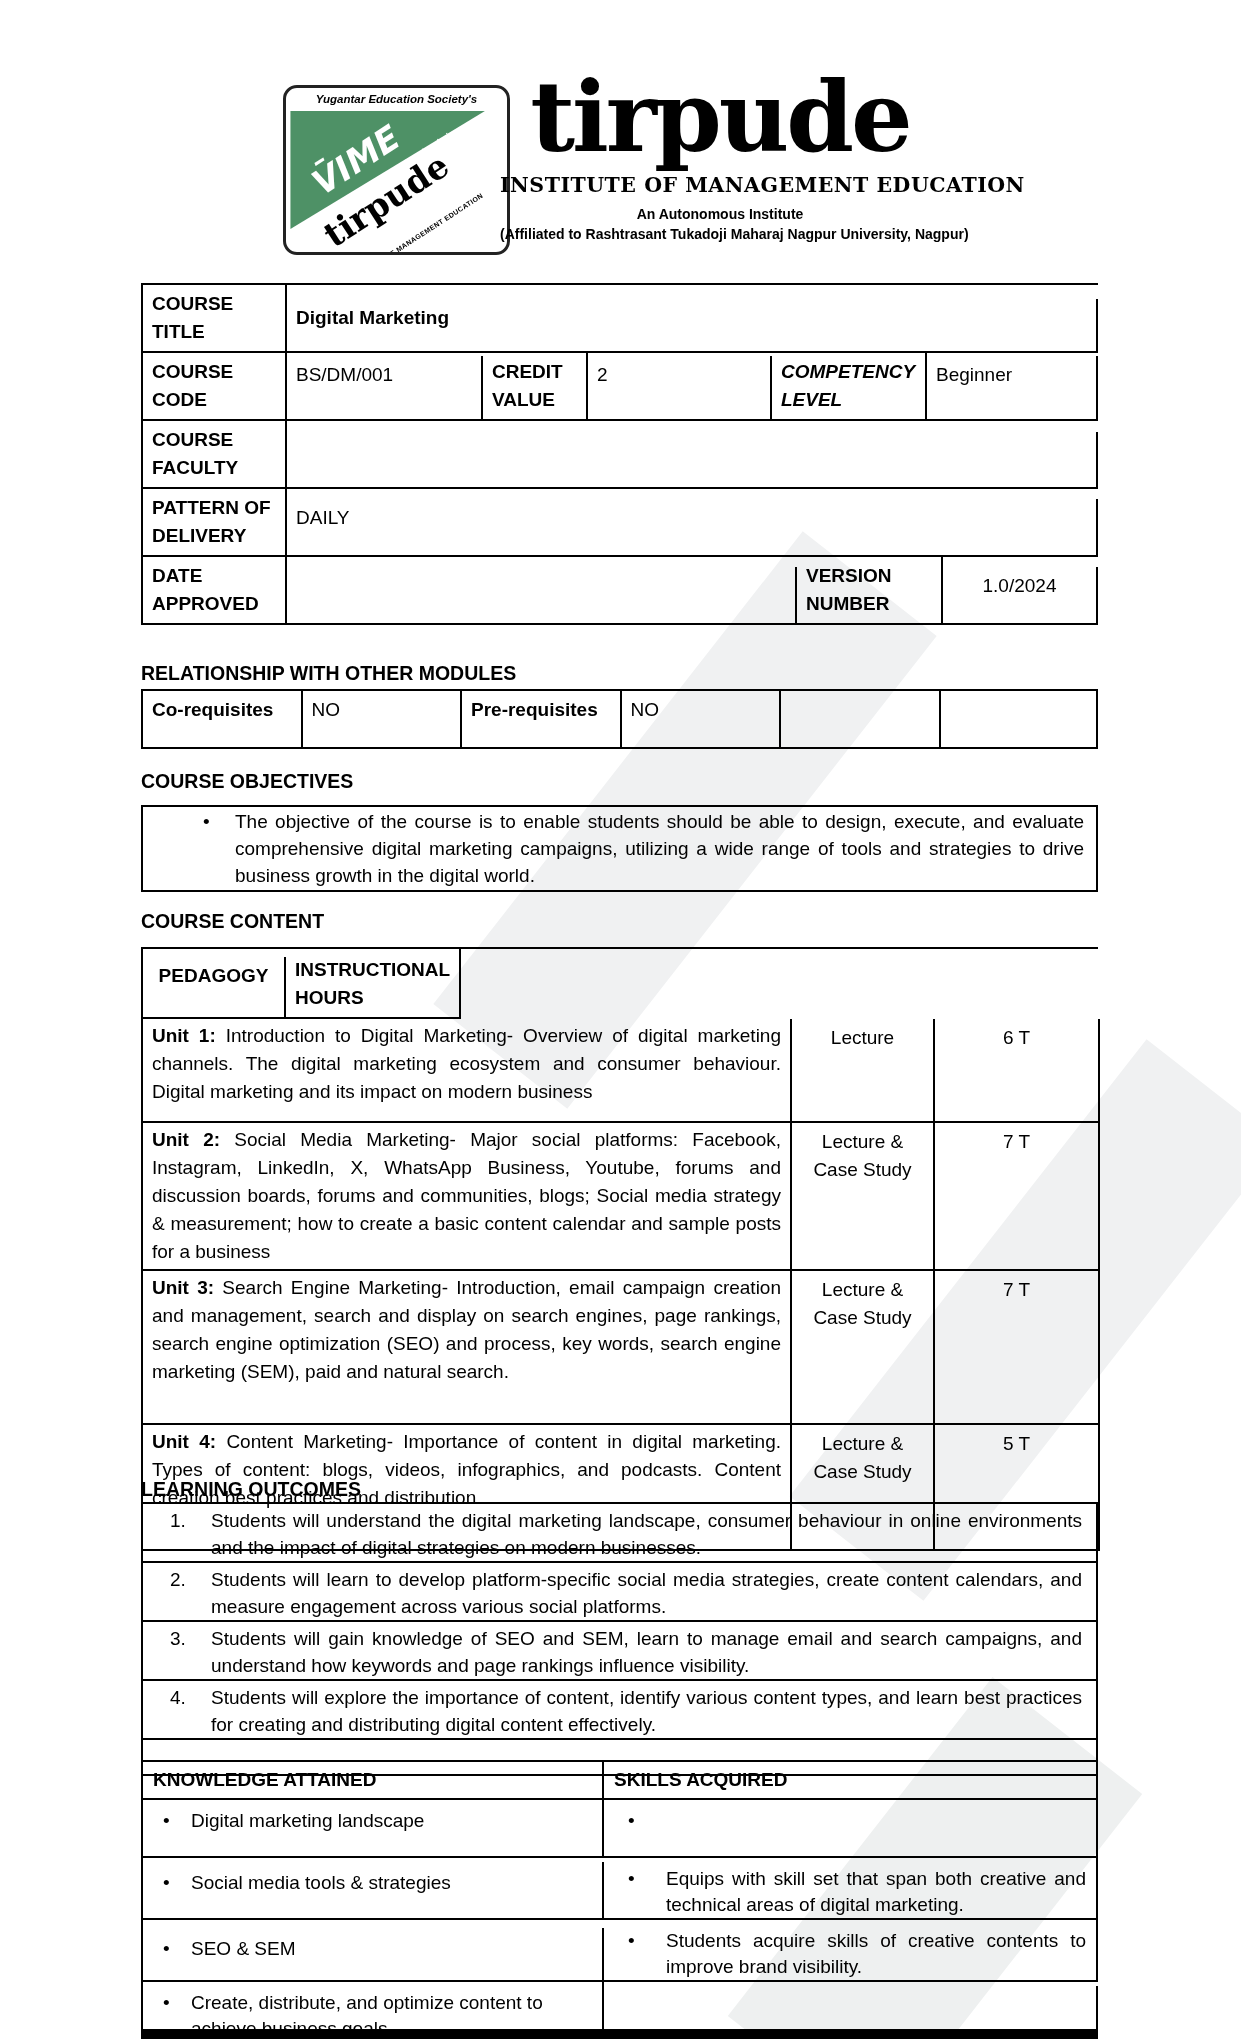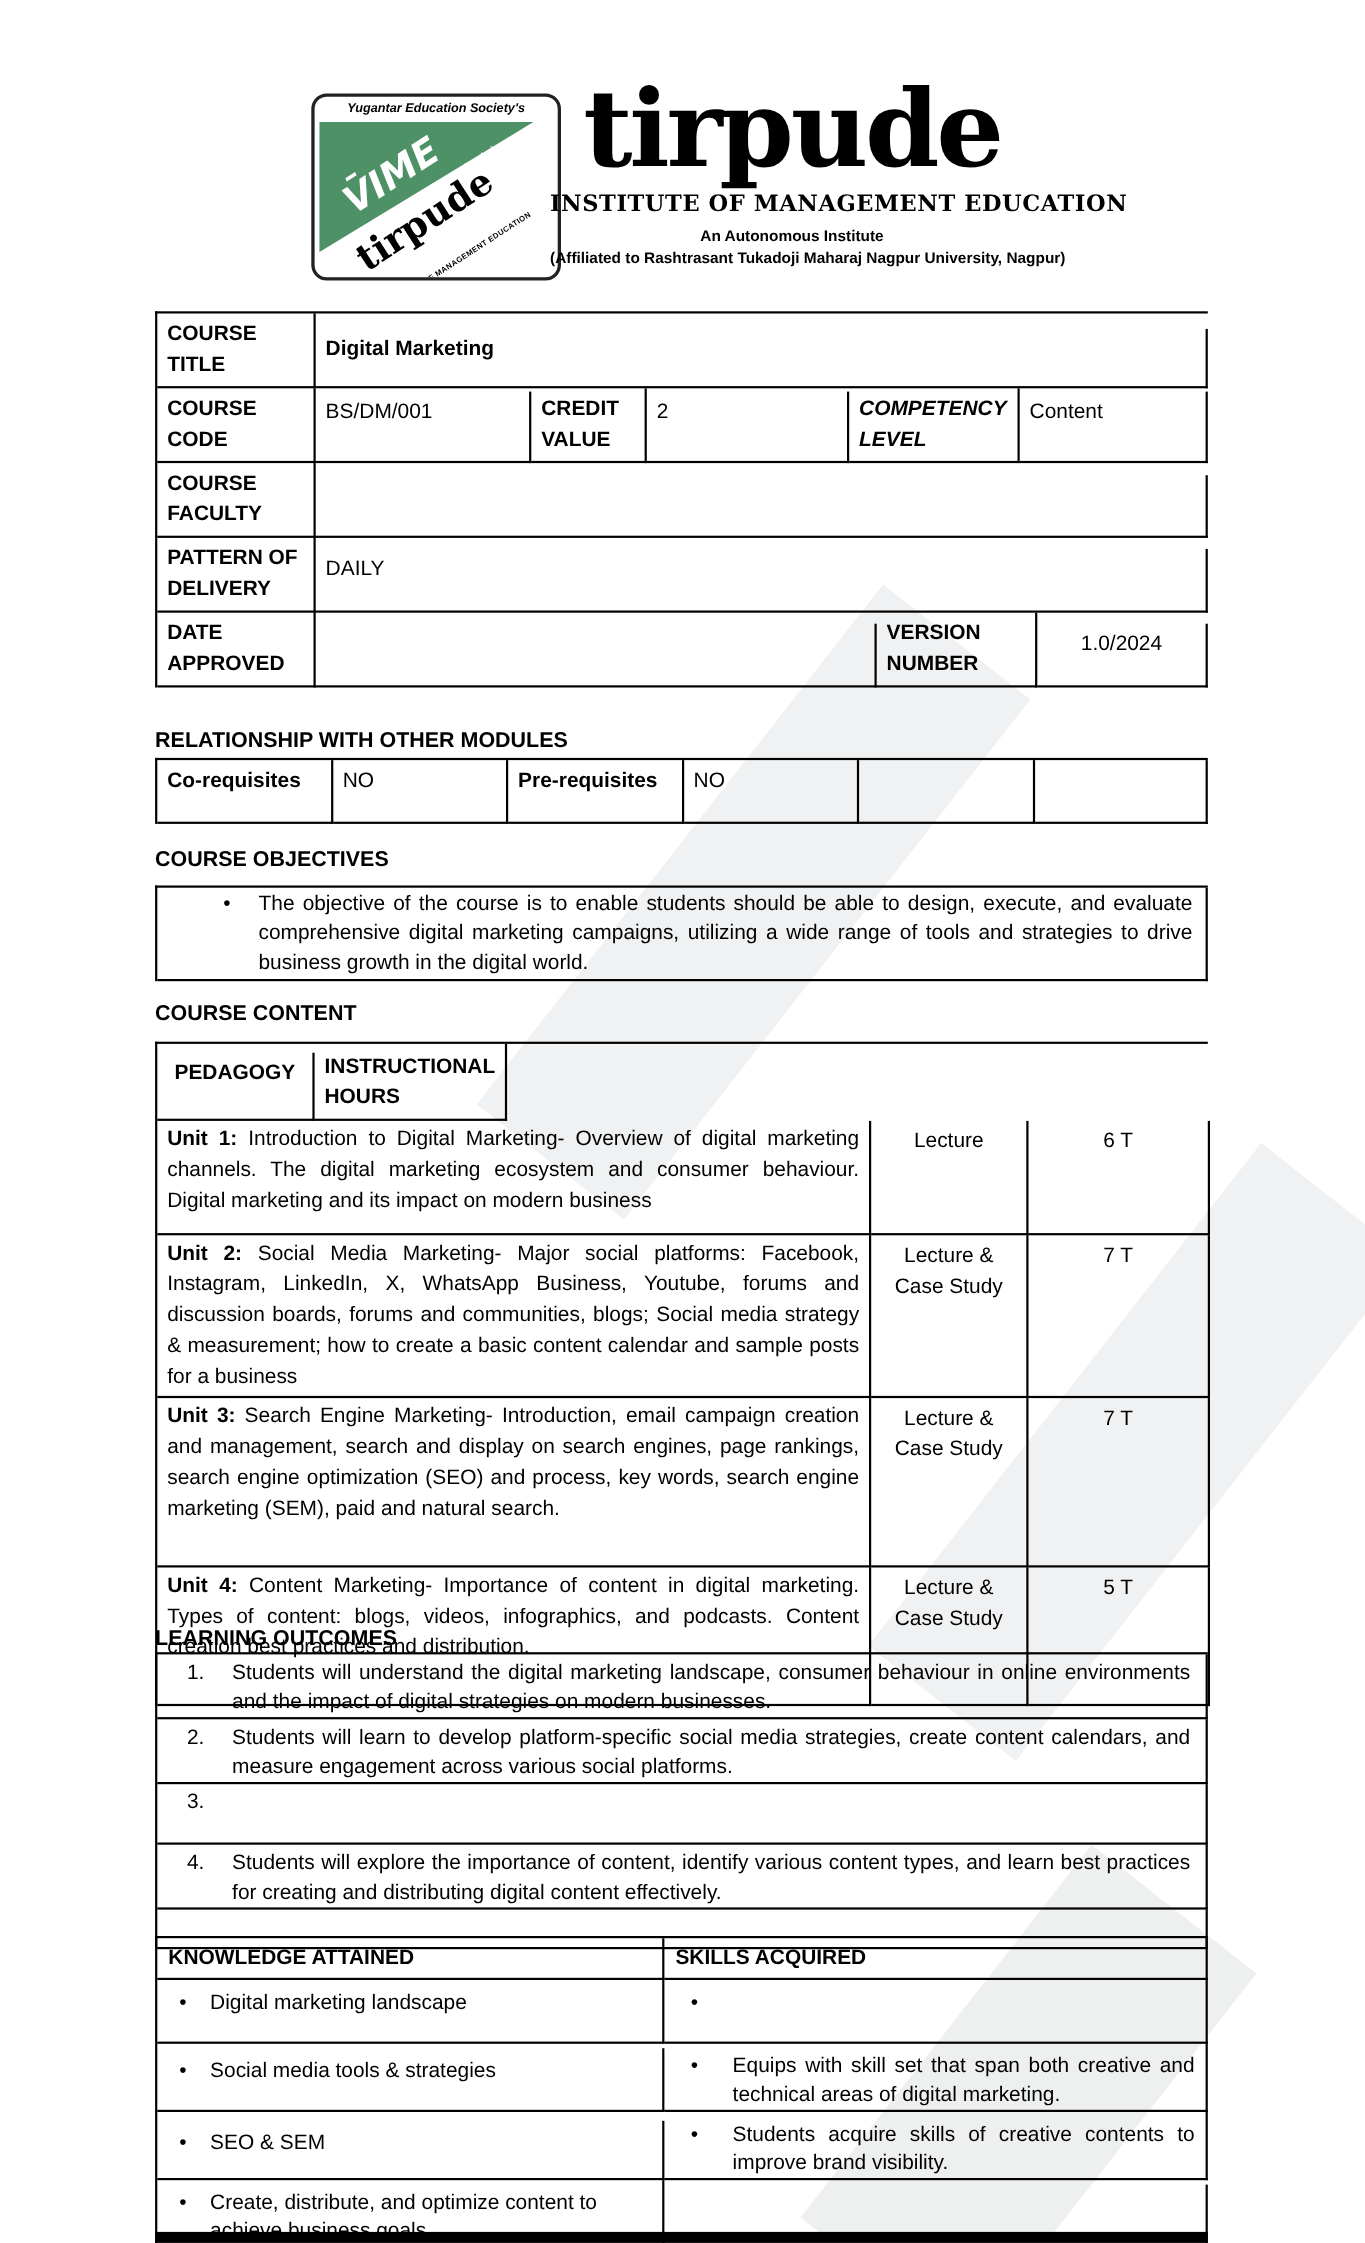--- a/index.html
+++ b/index.html
@@ -136,21 +136,21 @@
       <div class="trow">
         <div class="cell lab w144 h54">COURSE TITLE</div>
         <div class="cell bold grow h54">Digital Marketing</div>
       </div>
       <div class="trow">
         <div class="cell lab w144 h65">COURSE CODE</div>
         <div class="cell w196 h65">BS/DM/001</div>
         <div class="cell lab w105 h65">CREDIT VALUE</div>
         <div class="cell w184 h65">2</div>
         <div class="cell lab w155 h65">COMPETENCY LEVEL</div>
-        <div class="cell grow h65">Content</div>
+        <div class="cell grow h65">Beginner</div>
       </div>
       <div class="trow">
         <div class="cell lab w144 h57">COURSE FACULTY</div>
         <div class="cell grow h57"></div>
       </div>
       <div class="trow">
         <div class="cell lab w144 h58">PATTERN OF DELIVERY</div>
         <div class="cell grow h58">DAILY</div>
       </div>
       <div class="trow">
@@ -214,20 +214,21 @@
       <div class="orow outrow">
         <div class="num-col">1.</div>
         <div class="out-text">Students will understand the digital marketing landscape, consumer behaviour in online environments and the impact of digital strategies on modern businesses.</div>
       </div>
       <div class="orow outrow">
         <div class="num-col">2.</div>
         <div class="out-text">Students will learn to develop platform-specific social media strategies, create content calendars, and measure engagement across various social platforms.</div>
       </div>
       <div class="orow outrow">
         <div class="num-col">3.</div>
+        <div class="out-text">Students will gain knowledge of SEO and SEM, learn to manage email and search campaigns, and understand how keywords and page rankings influence visibility.</div>
       </div>
       <div class="orow outrow">
         <div class="num-col">4.</div>
         <div class="out-text">Students will explore the importance of content, identify various content types, and learn best practices for creating and distributing digital content effectively.</div>
       </div>
       <div class="outrow-empty"></div>
     </div>
 
     <div class="tbl" id="ksTbl">
       <div class="trow">

